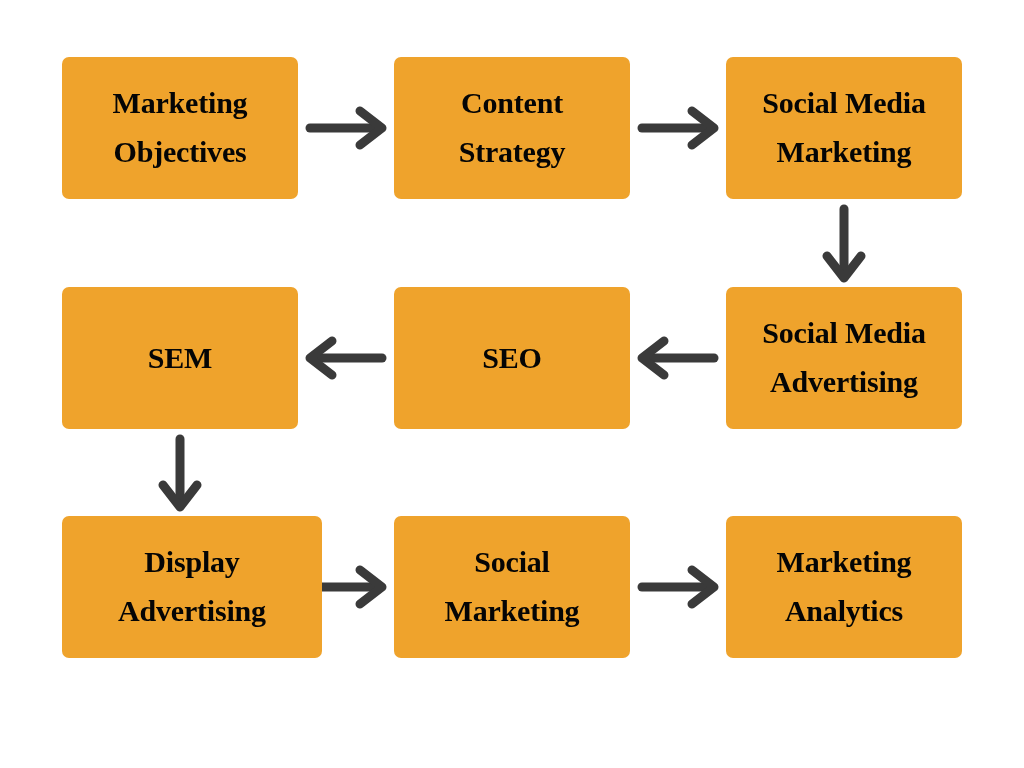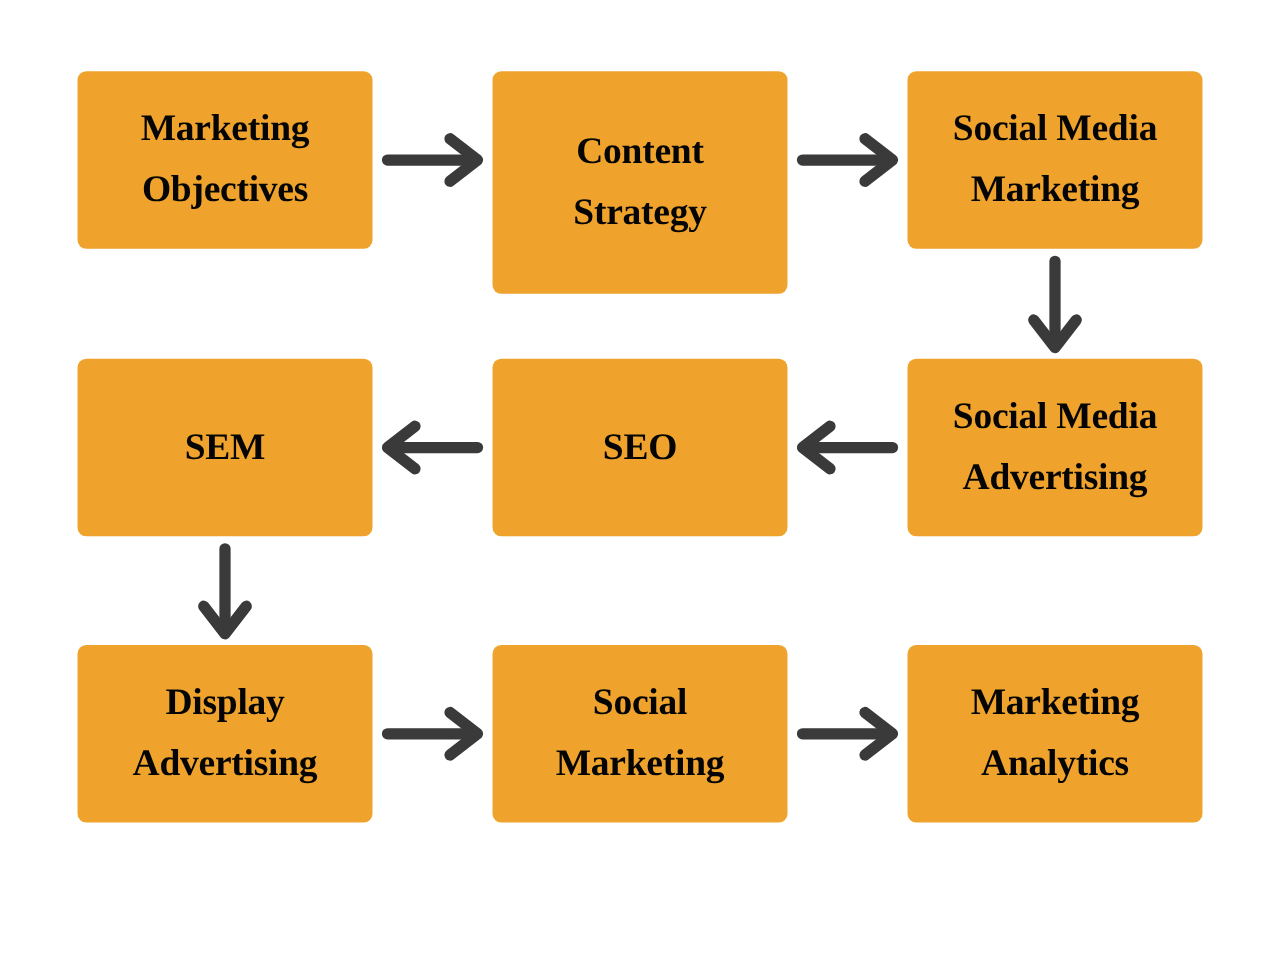--- a/index.html
+++ b/index.html
@@ -93,21 +93,21 @@
       <path d="M 642 587 L 706 587" stroke="#3a3a3a" stroke-width="9" stroke-linecap="round" fill="none"></path>
       <path d="M 692 570 L 714 587 L 692 604" stroke="#3a3a3a" stroke-width="9" stroke-linecap="round" stroke-linejoin="round" fill="none"></path>
     </g>
   </svg>
 
   <div class="node" style="left:62px; top:57px; width:236px; height:142px;">
     <span class="node-label">Marketing
 Objectives</span>
   </div>
 
-  <div class="node" style="left:394px; top:57px; width:236px; height:178px;">
+  <div class="node" style="left:394px; top:57px; width:236px; height:142px;">
     <span class="node-label">Content
 Strategy</span>
   </div>
 
   <div class="node" style="left:726px; top:57px; width:236px; height:142px;">
     <span class="node-label">Social Media
 Marketing</span>
   </div>
 
   <div class="node" style="left:62px; top:287px; width:236px; height:142px;">
@@ -116,21 +116,21 @@
 
   <div class="node" style="left:394px; top:287px; width:236px; height:142px;">
     <span class="node-label">SEO</span>
   </div>
 
   <div class="node" style="left:726px; top:287px; width:236px; height:142px;">
     <span class="node-label">Social Media
 Advertising</span>
   </div>
 
-  <div class="node" style="left:62px; top:516px; width:236px; height:142px;">
+  <div class="node" style="left:62px; top:516px; width:260px; height:142px;">
     <span class="node-label">Display
 Advertising</span>
   </div>
 
   <div class="node" style="left:394px; top:516px; width:236px; height:142px;">
     <span class="node-label">Social
 Marketing</span>
   </div>
 
   <div class="node" style="left:726px; top:516px; width:236px; height:142px;">

